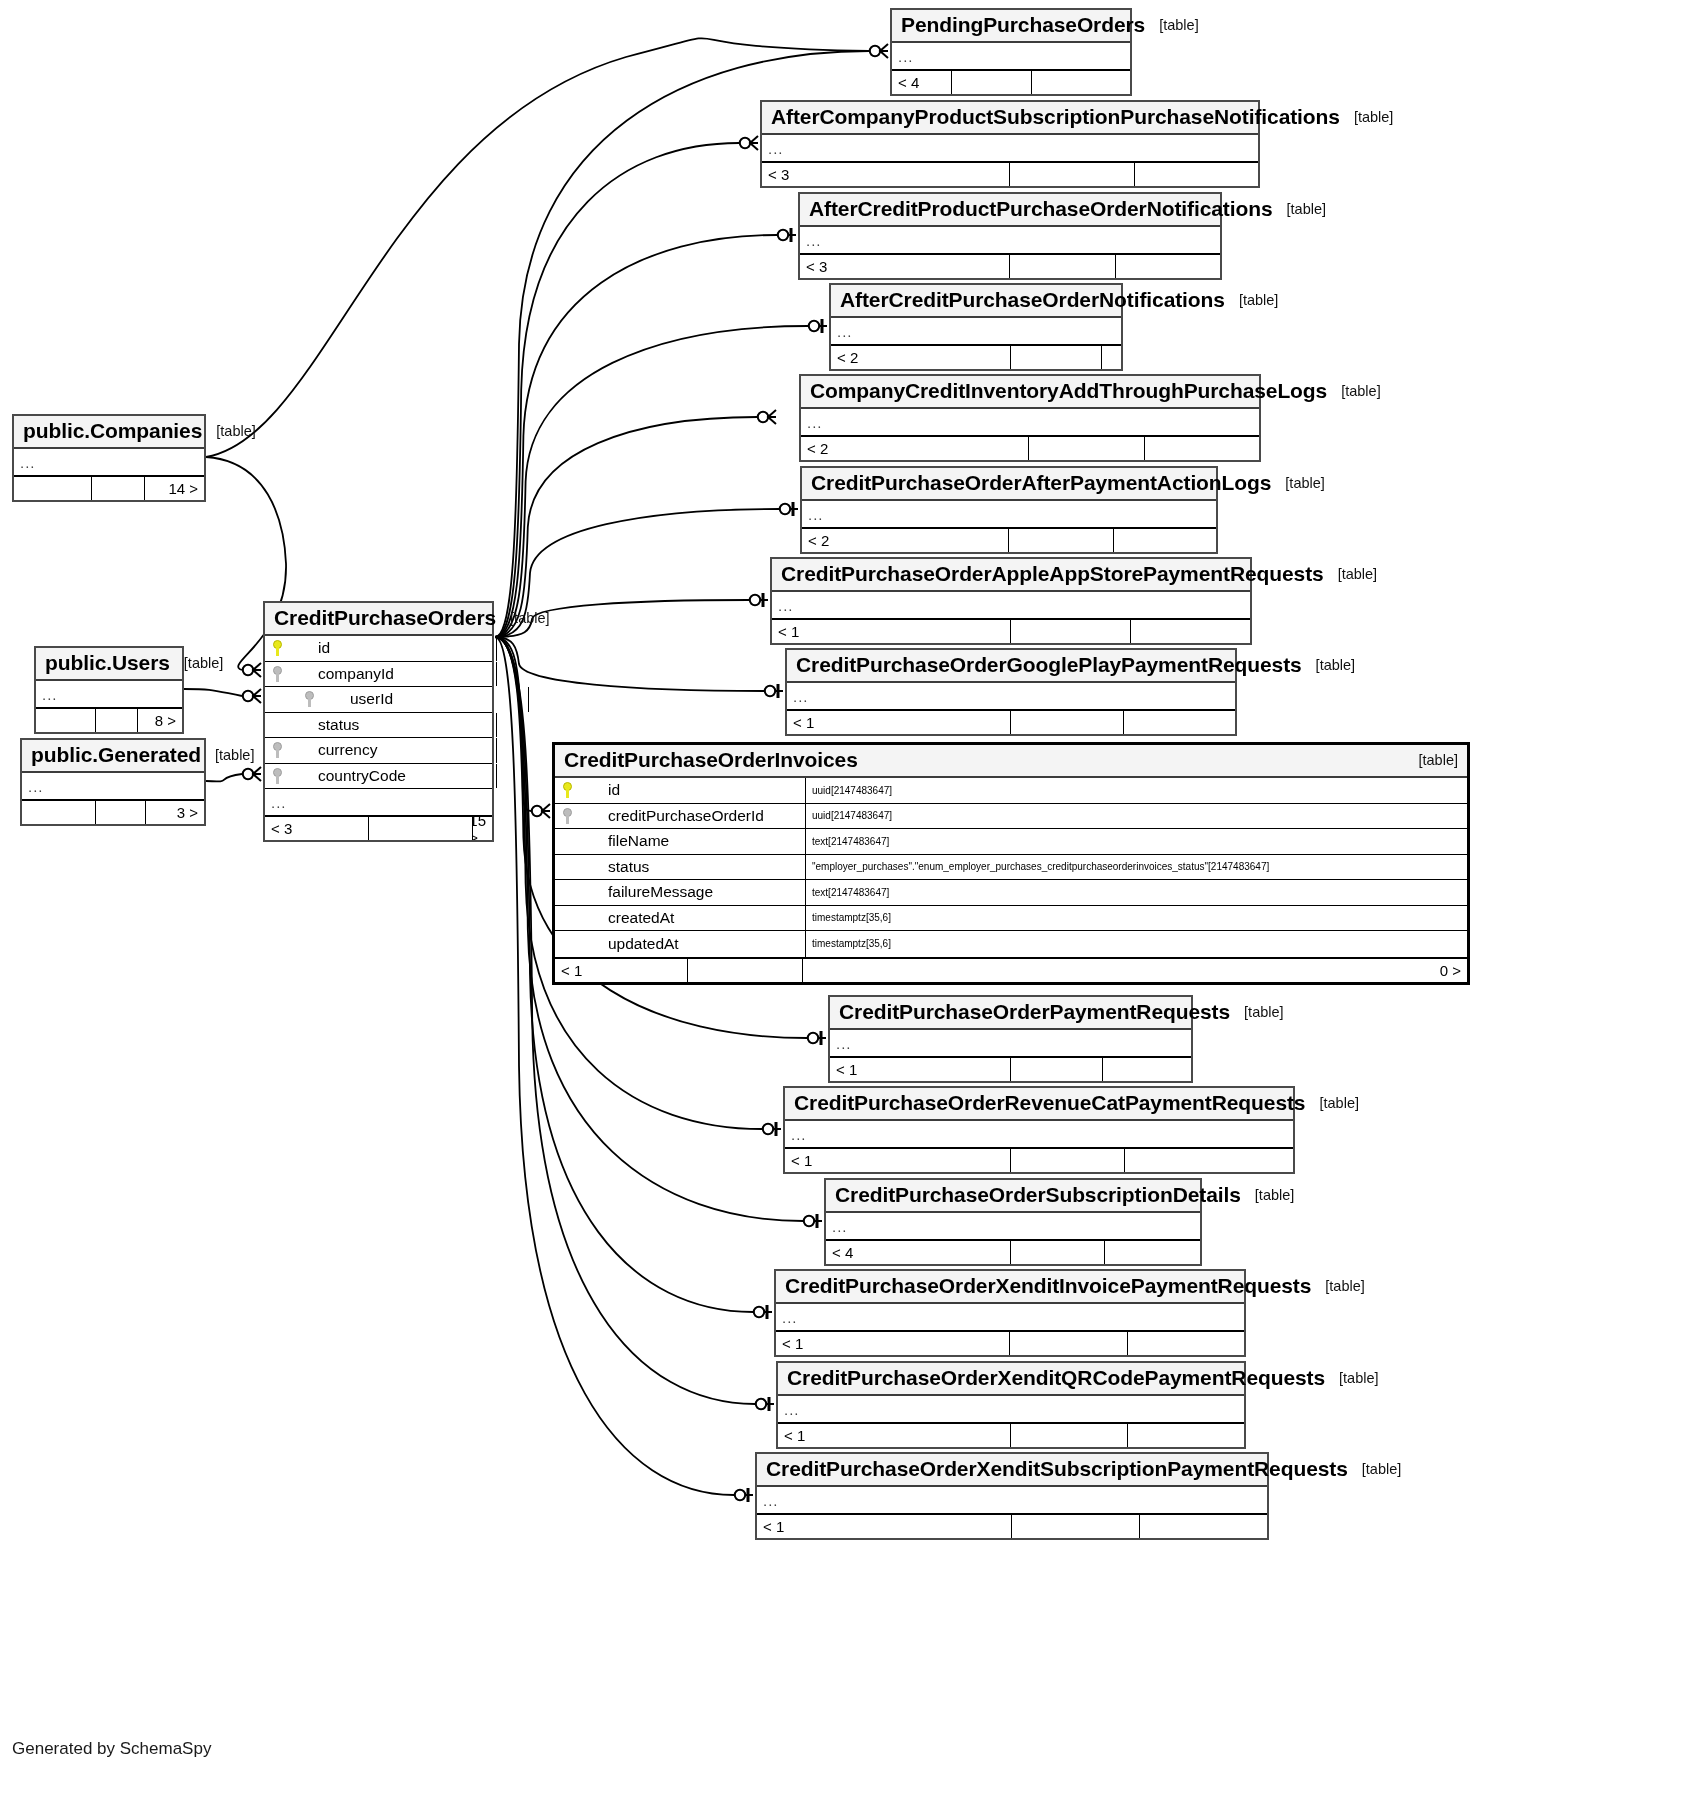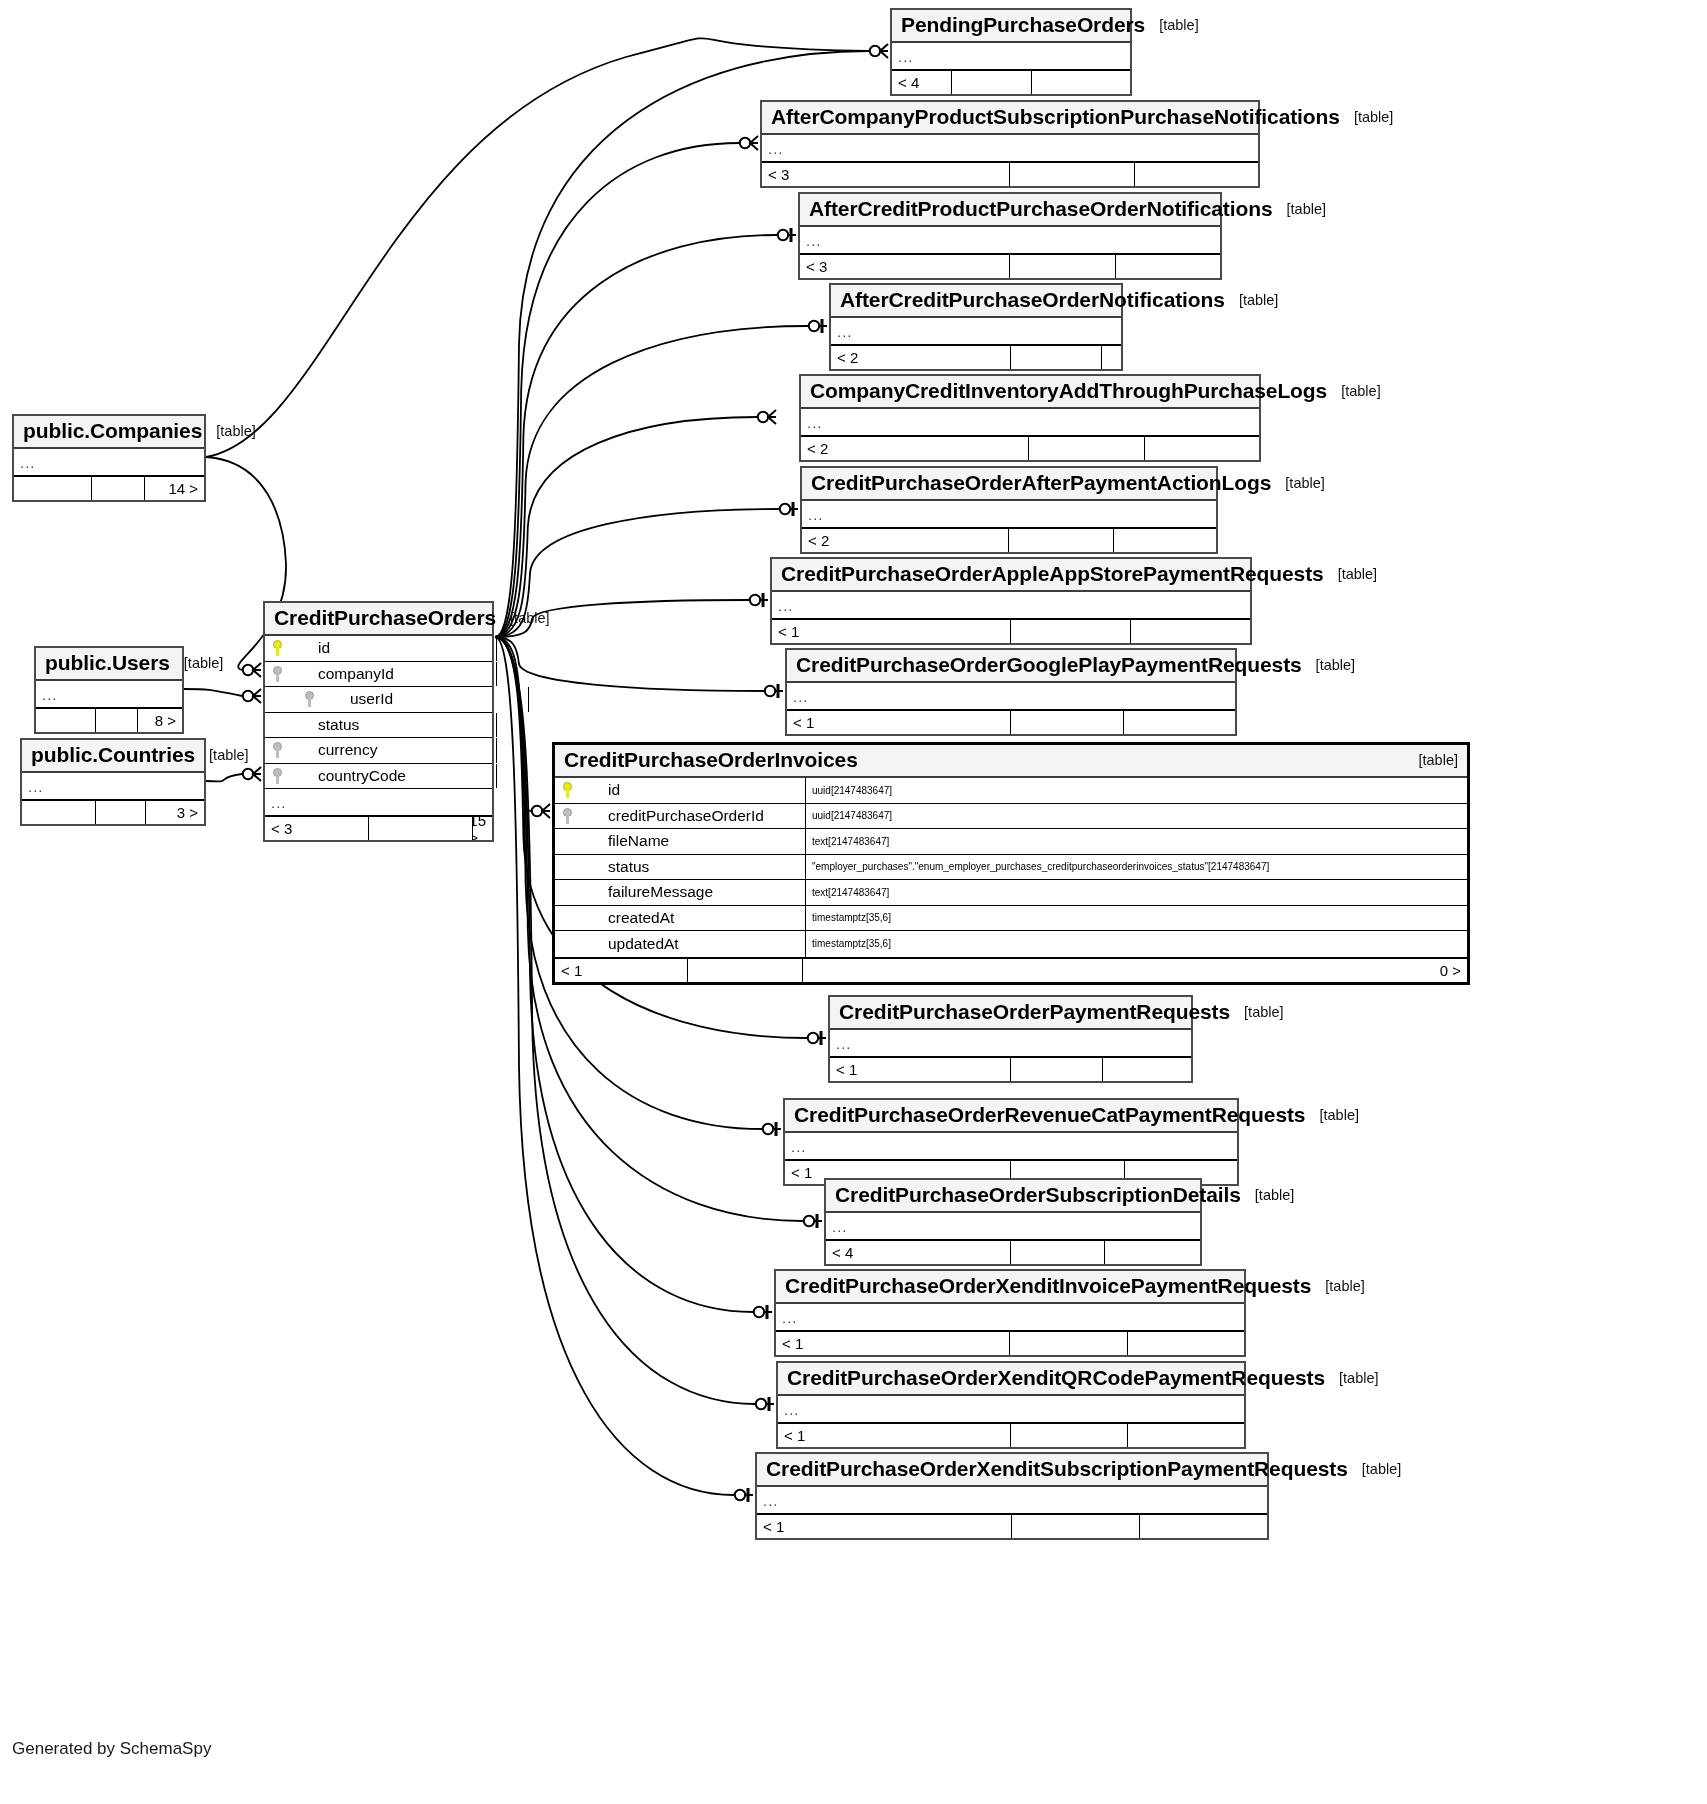--- a/index.html
+++ b/index.html
@@ -355,21 +355,21 @@
         </div>
         <div class="rows">
           <div class="row ellipsis" style="height: 26px;">...</div>
         </div>
         <div class="foot">
           <div class="fc fl" style="width: 181px; flex: 0 0 181px;">&lt; 1</div>
           <div class="fc fl" style="width: 92px; flex: 0 0 92px;"></div>
           <div class="fc fr" style="flex: 1 1 auto;"></div>
         </div>
       </div>
-      <div class="tbl" style="left: 783px; top: 1086px; width: 456px; margin-top: 12px;">
+      <div class="tbl" style="left: 783px; top: 1086px; width: 512px;">
         <div class="hdr">
           <span class="tname">CreditPurchaseOrderRevenueCatPaymentRequests</span>
           <span class="ttag">[table]</span>
         </div>
         <div class="rows">
           <div class="row ellipsis" style="height: 26px;">...</div>
         </div>
         <div class="foot">
           <div class="fc fl" style="width: 226px; flex: 0 0 226px;">&lt; 1</div>
           <div class="fc fl" style="width: 114px; flex: 0 0 114px;"></div>
@@ -455,21 +455,21 @@
           <div class="row ellipsis" style="height: 26px;">...</div>
         </div>
         <div class="foot">
           <div class="fc fl" style="width: 60px; flex: 0 0 60px;"></div>
           <div class="fc fl" style="width: 42px; flex: 0 0 42px;"></div>
           <div class="fc fr" style="flex: 1 1 auto;">8 &gt;</div>
         </div>
       </div>
       <div class="tbl" style="left: 20px; top: 738px; width: 186px;">
         <div class="hdr">
-          <span class="tname">public.Countries</span>
+          <span class="tname">public.Generated</span>
           <span class="ttag">[table]</span>
         </div>
         <div class="rows">
           <div class="row ellipsis" style="height: 26px;">...</div>
         </div>
         <div class="foot">
           <div class="fc fl" style="width: 74px; flex: 0 0 74px;"></div>
           <div class="fc fl" style="width: 50px; flex: 0 0 50px;"></div>
           <div class="fc fr" style="flex: 1 1 auto;">3 &gt;</div>
         </div>

